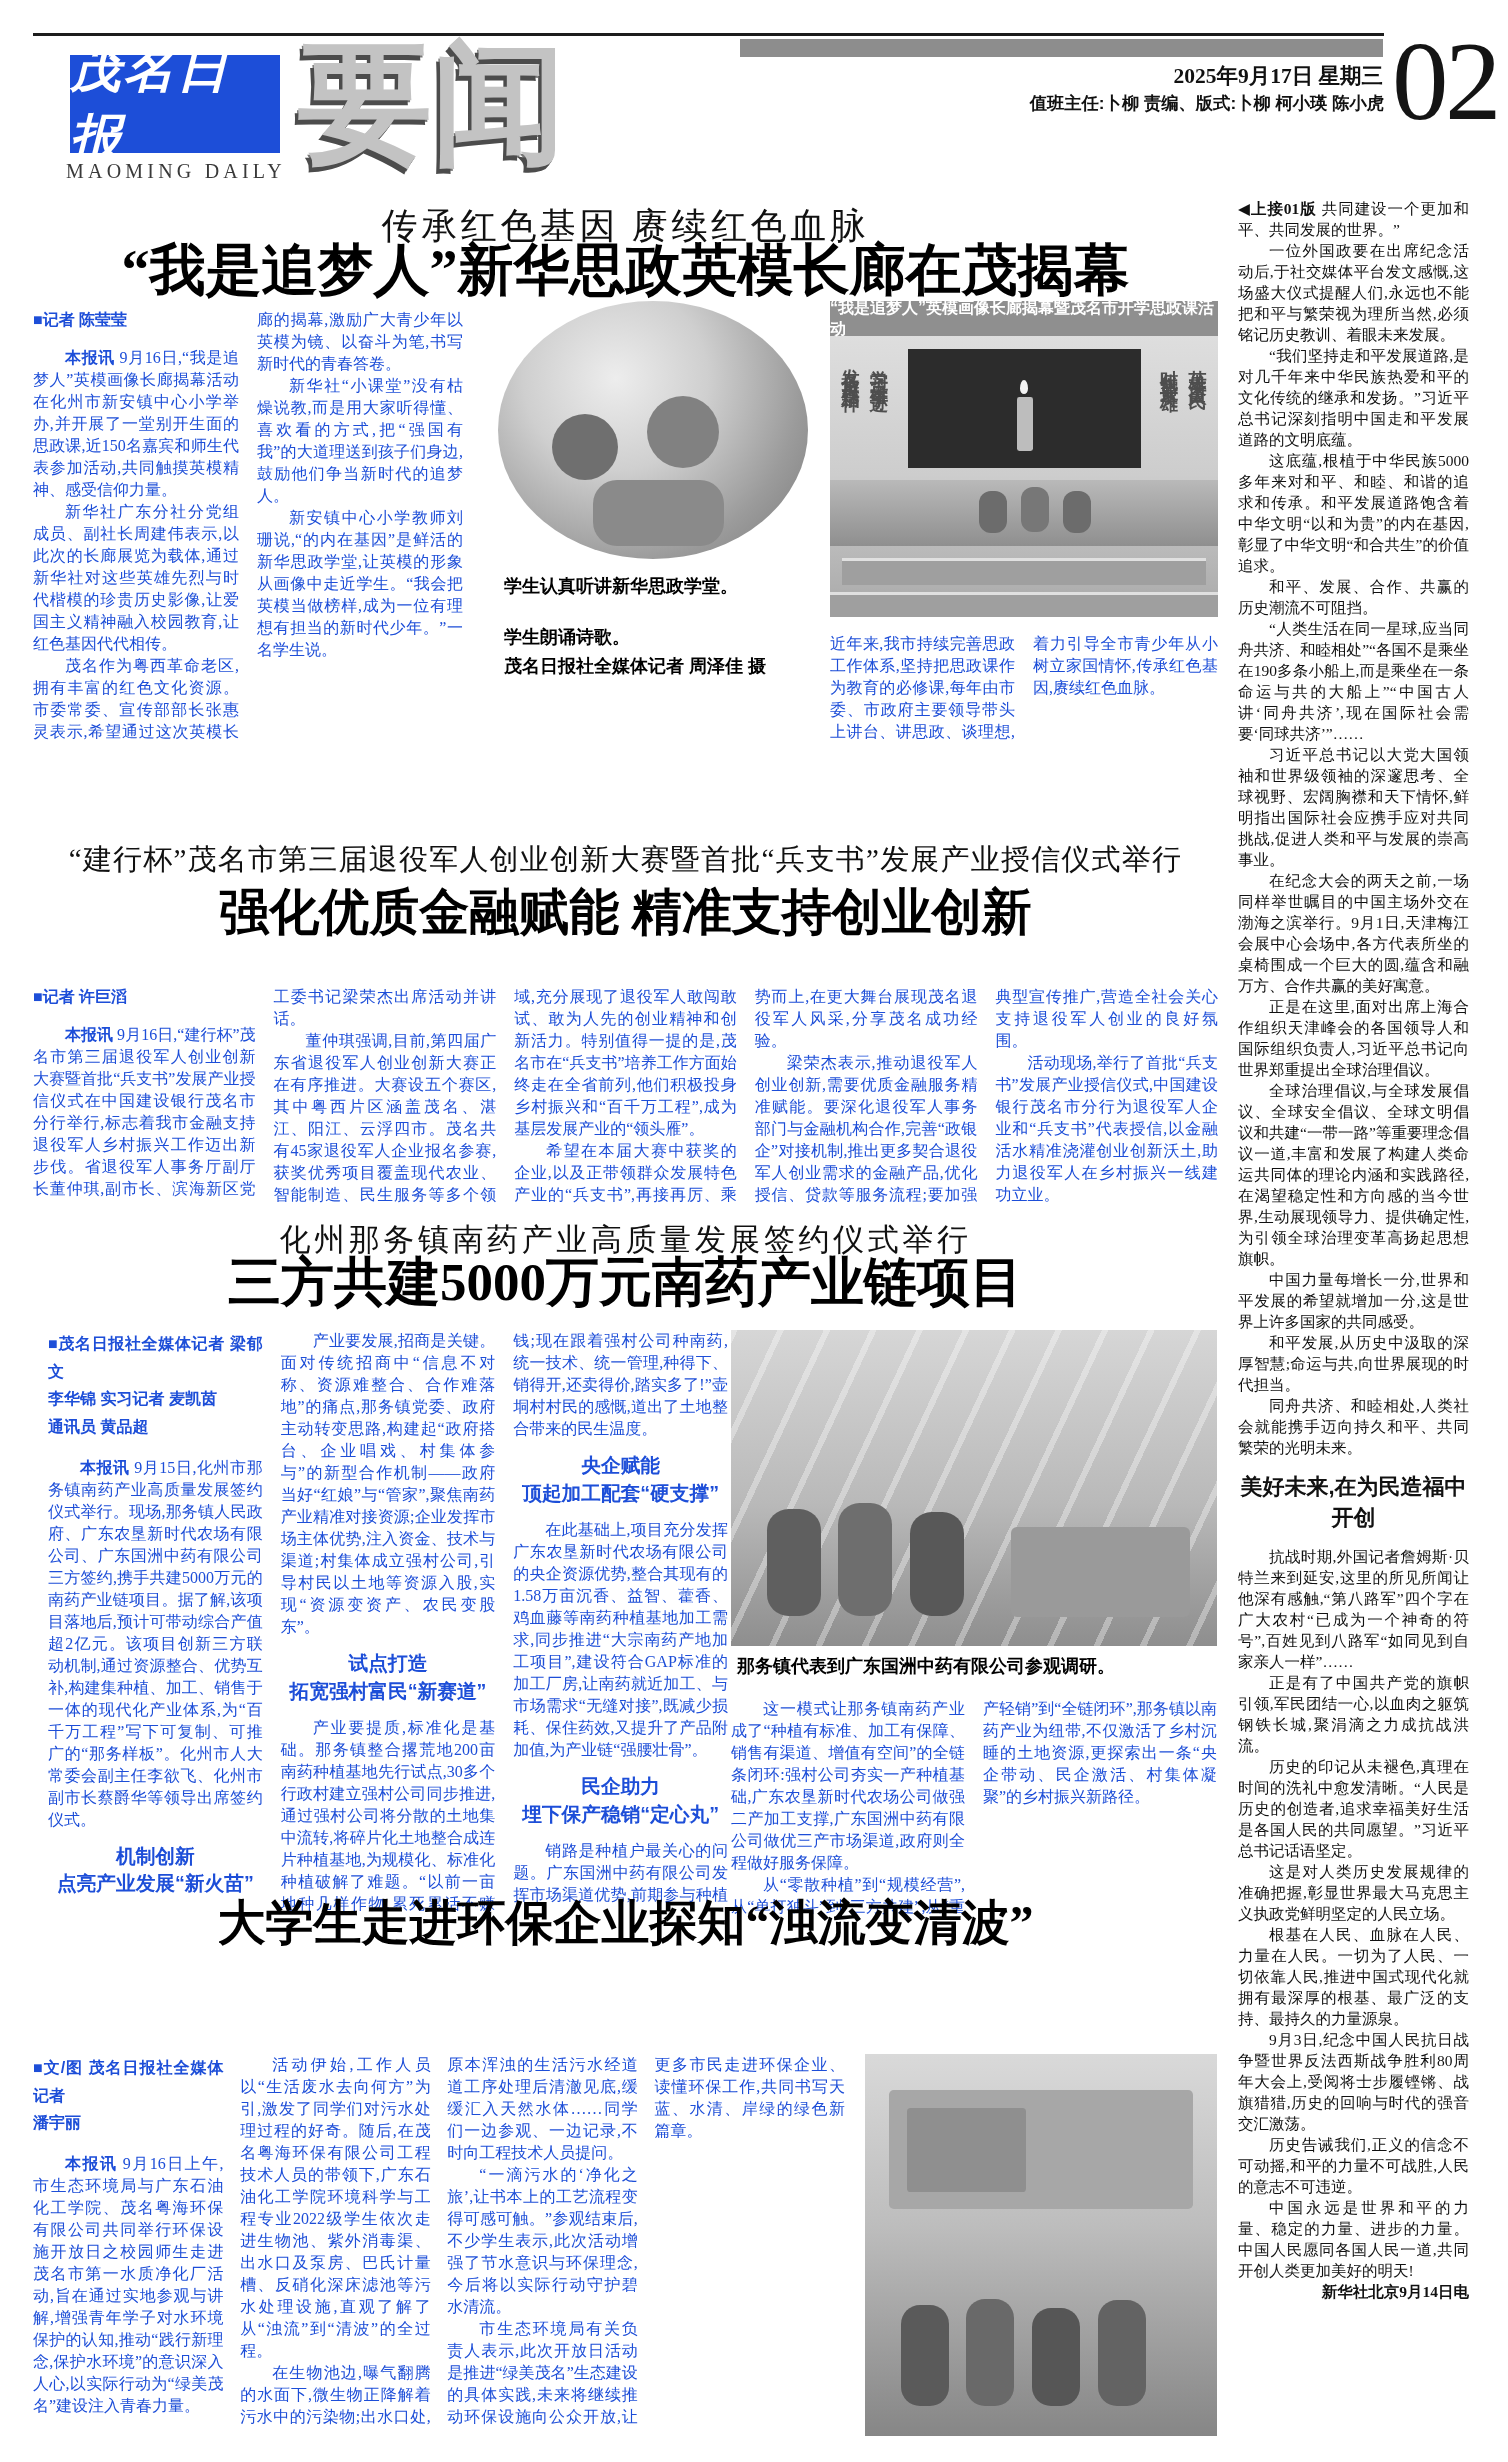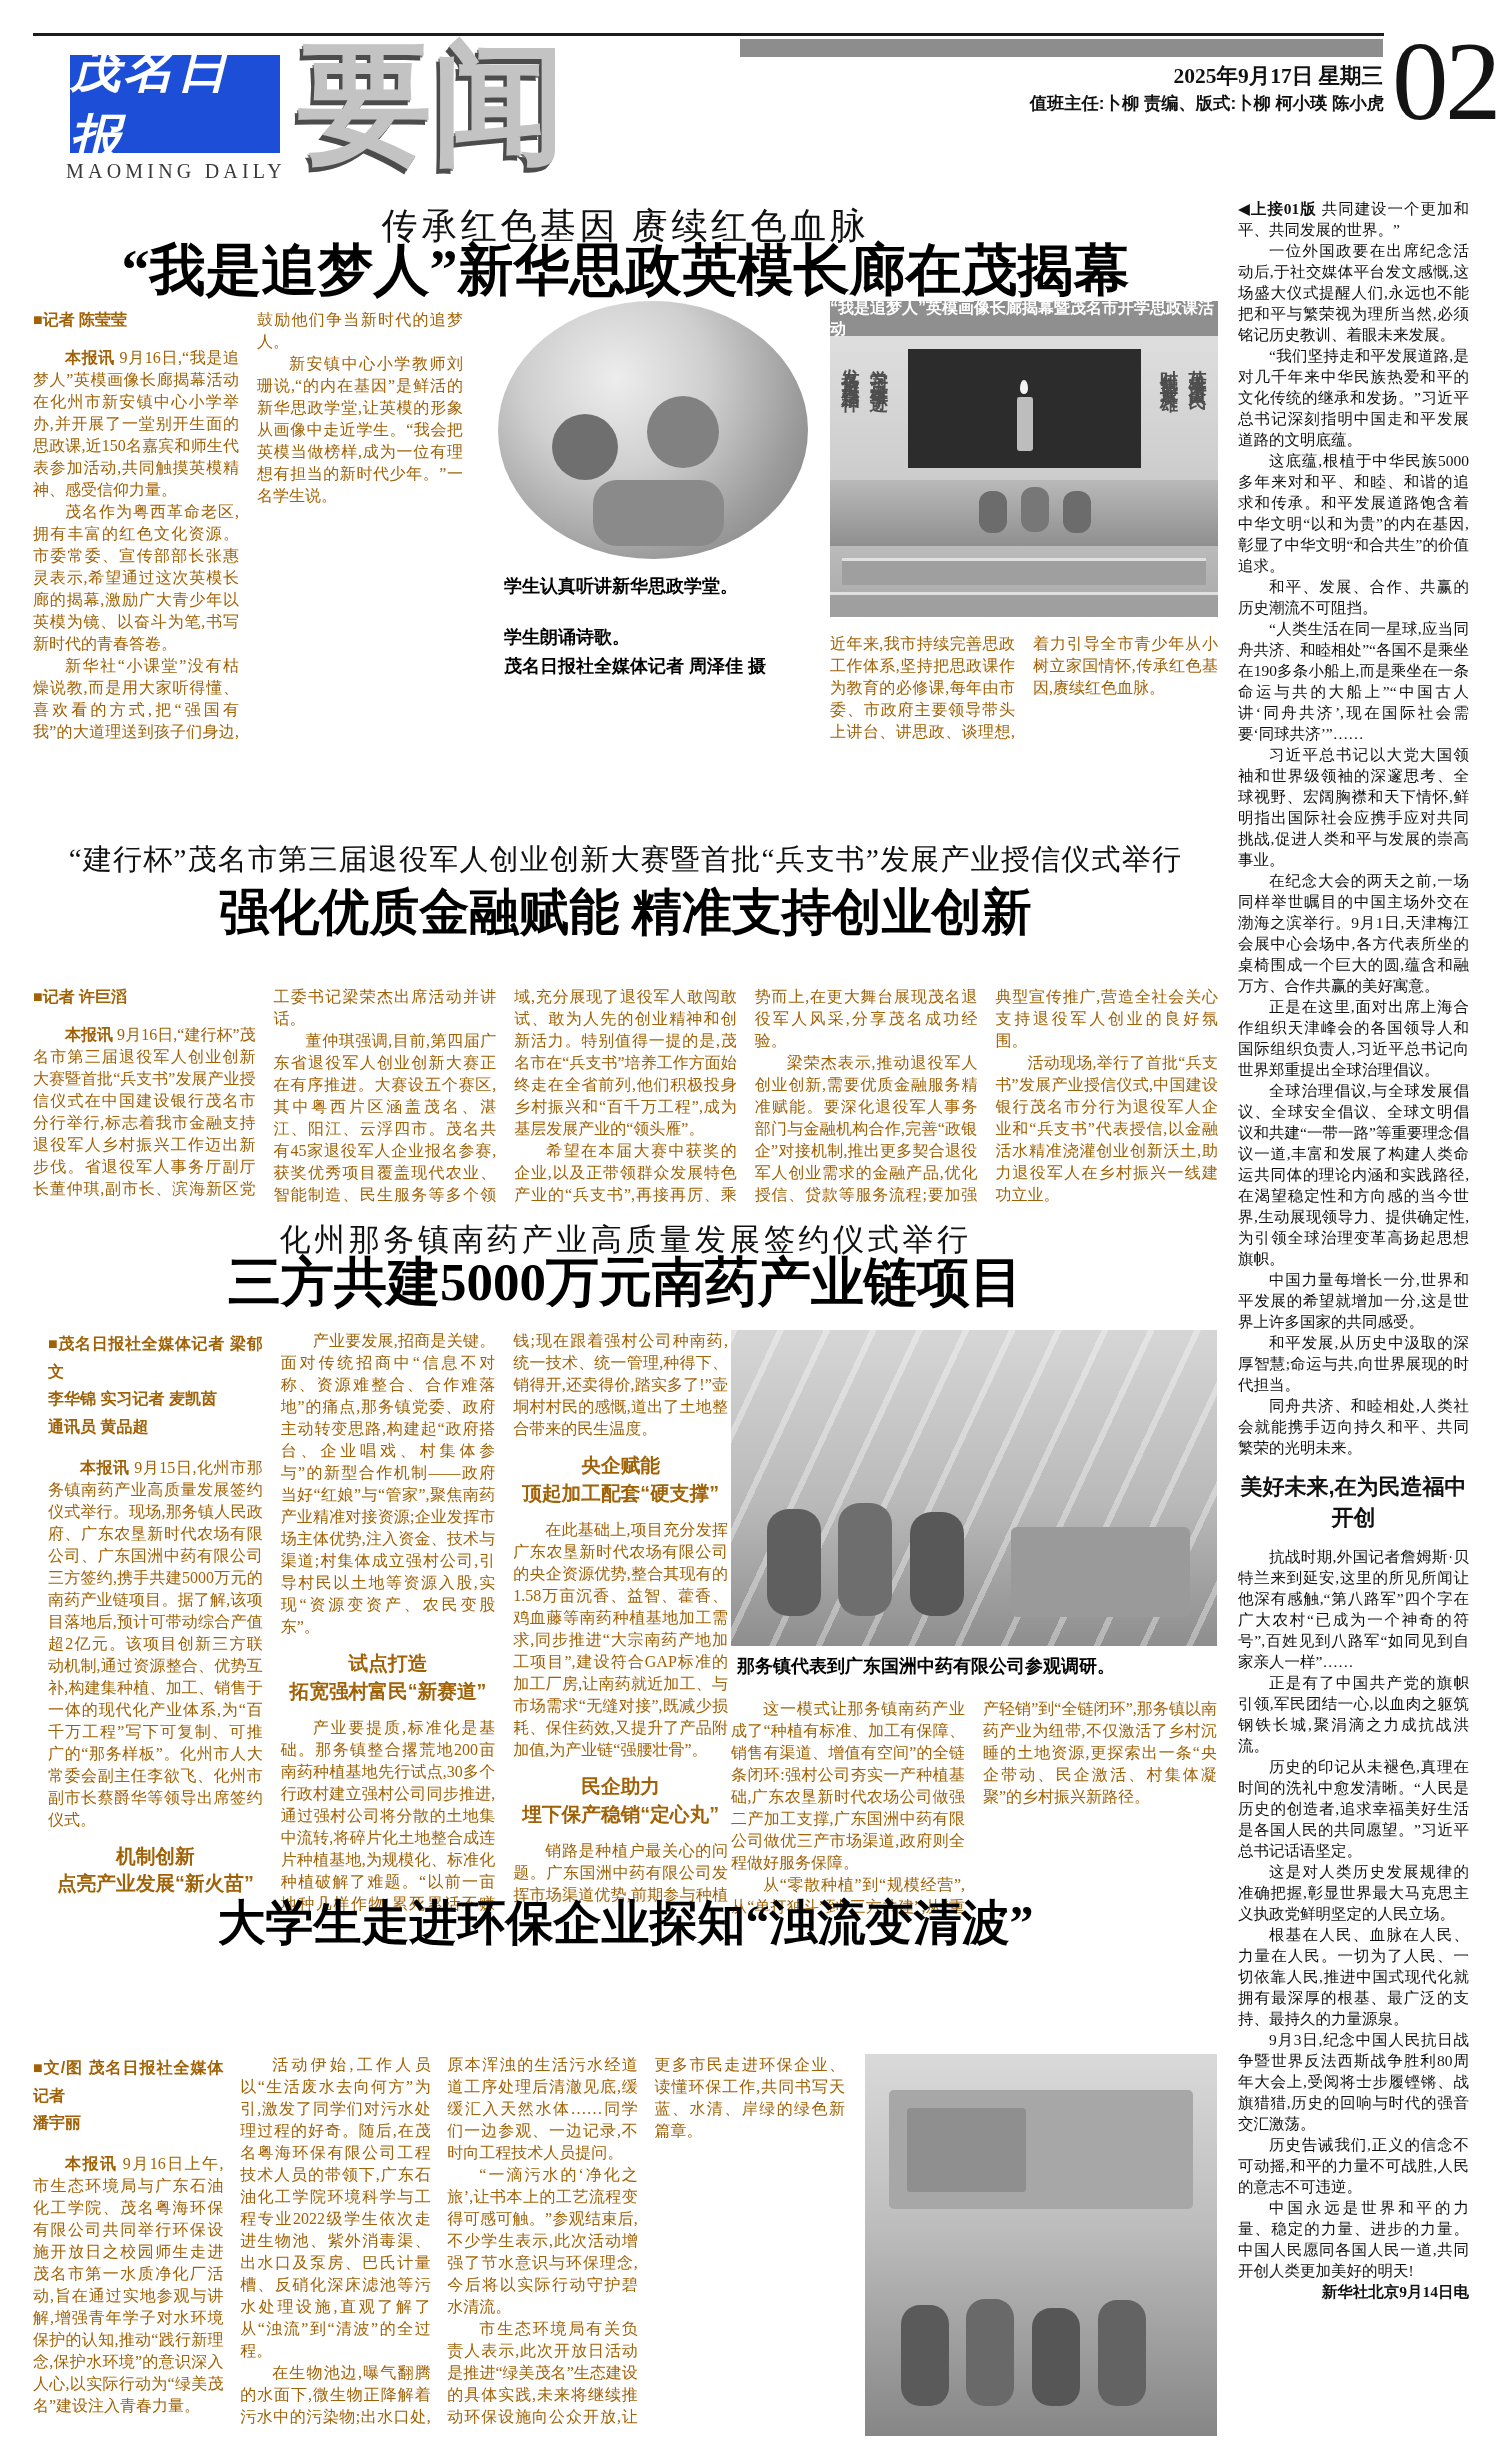--- a/index.html
+++ b/index.html
@@ -1,21 +1,21 @@
 <!DOCTYPE html>
 <html style="font-size:9.5px"><head>
 <meta charset="utf-8">
 <style>
   html,body{margin:0;padding:0;background:#e9e9e9;}
   .page{position:relative;width:1508px;height:2462px;background:#ffffff;overflow:hidden;
         font-family:"Liberation Serif","DejaVu Serif",serif;color:#111;}
   .abs{position:absolute;}
   .jc{text-align:justify;word-break:break-all;}
   .flow{column-fill:auto;overflow:hidden;text-align:justify;word-break:break-all;
-        font-size:16px;line-height:22px;color:#a16207;}
+        font-size:16px;line-height:22px;color:#1d4ed8;}
   .flow p{margin:0;text-indent:2em;}
   .flow p.nind{text-indent:0;}
   .byline{font-family:"Liberation Sans","DejaVu Sans",sans-serif;font-weight:bold;
           text-indent:0 !important;margin:0 0 15.5px 0 !important;}
   .byline2{font-family:"Liberation Sans","DejaVu Sans",sans-serif;font-weight:bold;
            text-indent:0 !important;margin:0 !important;line-height:27.5px;}
   .lead-b{font-weight:bold;}
   .kicker{text-align:center;font-weight:400;letter-spacing:3.6px;color:#111;}
   .headline{text-align:center;font-weight:bold;color:#000;}
   .sec-head{text-align:center;font-family:"Liberation Sans","DejaVu Sans",sans-serif;
@@ -71,20 +71,21 @@
   <div class="abs dateline" style="left:895px;top:61px;width:488px;">2025年9月17日 星期三</div>
   <div class="abs staffline" style="left:776px;top:91px;width:608px;">值班主任:卜柳 责编、版式:卜柳 柯小瑛 陈小虎</div>
   <div class="abs pagenum" style="left:1392px;top:24px;">02</div>
 
   <div class="abs kicker" style="left:33px;top:202px;width:1185px;font-size:36px;">传承红色基因 赓续红色血脉</div>
   <div class="abs headline" style="left:33px;top:238px;width:1185px;font-size:56px;line-height:64px;">“我是追梦人”新华思政英模长廊在茂揭幕</div>
 
   <div class="abs flow" style="left:33px;top:309px;width:430px;height:434px;columns:2;column-gap:18px;">
     <p class="byline">■记者 陈莹莹</p>
     <p><b class="lead-b">本报讯</b><span> 9月16日,“我是追梦人”英模画像长廊揭幕活动在化州市新安镇中心小学举办,并开展了一堂别开生面的思政课,近150名嘉宾和师生代表参加活动,共同触摸英模精神、感受信仰力量。</span></p>
+    <p>新华社广东分社分党组成员、副社长周建伟表示,以此次的长廊展览为载体,通过新华社对这些英雄先烈与时代楷模的珍贵历史影像,让爱国主义精神融入校园教育,让红色基因代代相传。</p>
     <p>茂名作为粤西革命老区,拥有丰富的红色文化资源。市委常委、宣传部部长张惠灵表示,希望通过这次英模长廊的揭幕,激励广大青少年以英模为镜、以奋斗为笔,书写新时代的青春答卷。</p>
     <p>新华社“小课堂”没有枯燥说教,而是用大家听得懂、喜欢看的方式,把“强国有我”的大道理送到孩子们身边,鼓励他们争当新时代的追梦人。</p>
     <p>新安镇中心小学教师刘珊说,“的内在基因”是鲜活的新华思政学堂,让英模的形象从画像中走近学生。“我会把英模当做榜样,成为一位有理想有担当的新时代少年。”一名学生说。</p>
   </div>
 
   <div class="abs photo" style="left:498px;top:301px;width:310px;height:258px;border-radius:50%;
               background:radial-gradient(circle at 38% 30%,#ededed 0%,#cfcfcf 35%,#9b9b9b 70%,#787878 100%);">
     <div class="abs" style="left:54px;top:113px;width:66px;height:66px;border-radius:50%;background:#6f6f6f;"></div>
     <div class="abs" style="left:149px;top:95px;width:72px;height:72px;border-radius:50%;background:#818181;"></div>
     <div class="abs" style="left:95px;top:179px;width:131px;height:66px;border-radius:24px;background:#8a8a8a;"></div>

